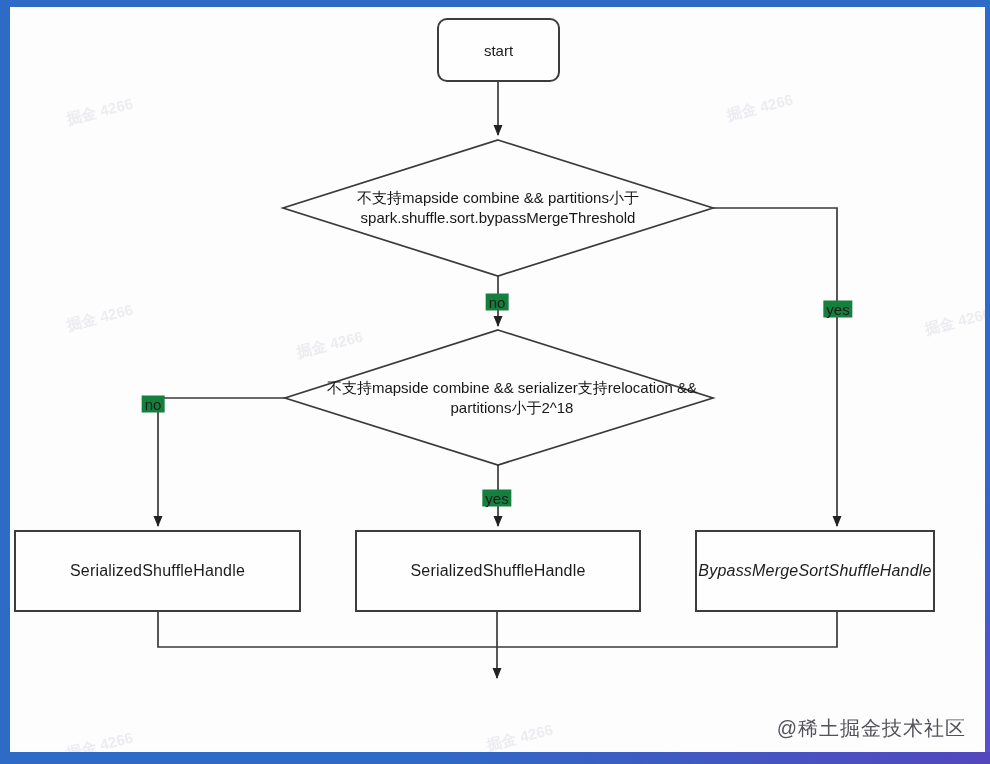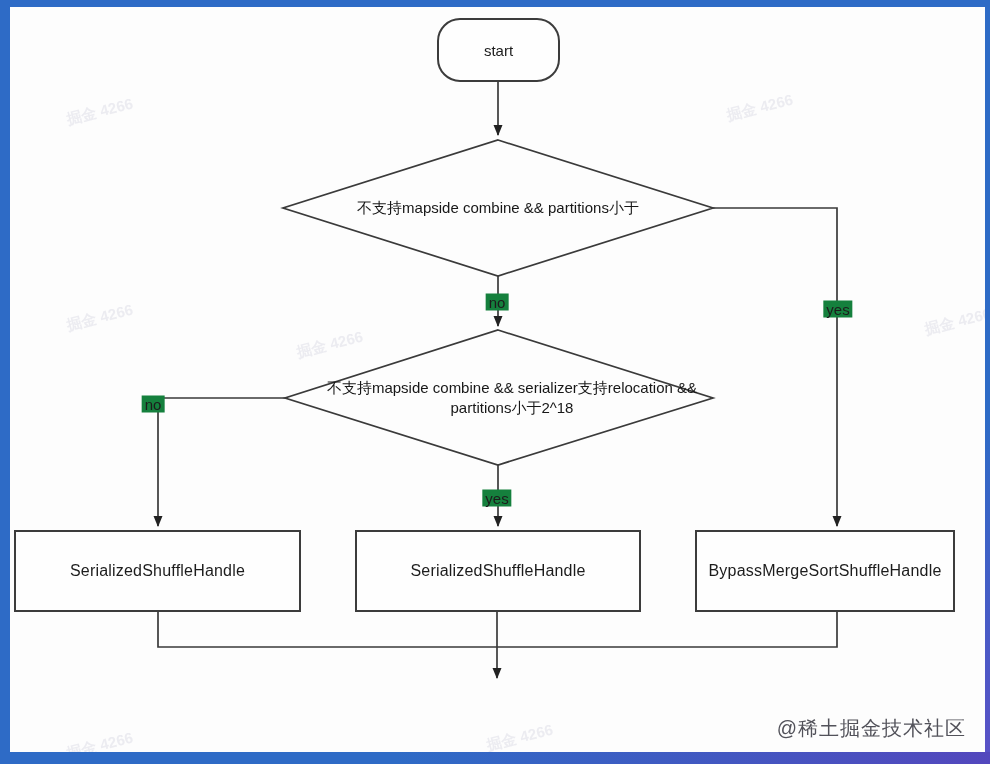--- a/index.html
+++ b/index.html
@@ -17,21 +17,21 @@
 
   .canvas{position:absolute;left:0;top:0;width:990px;height:764px;background:#fdfdfd;}
 
   svg.connectors{position:absolute;left:0;top:0;z-index:5;}
 
   .node{
     position:absolute;display:flex;align-items:center;justify-content:center;
     border:2px solid #3c3c3c;background:#fefefe;color:#1c1c1c;
     font-size:16px;text-align:center;z-index:10;box-sizing:border-box;
   }
-  .terminal{border-radius:23px;font-size:15px;}
+  .terminal{border-radius:10px;font-size:15px;}
   .result{font-size:16px;letter-spacing:.2px;}
 
   .diamond-text{
     position:absolute;z-index:10;color:#171717;font-size:15px;line-height:20px;
     text-align:center;transform:translate(-50%,-50%);
   }
   .edge-label{
     position:absolute;z-index:12;background:#15803d;color:#1c1c1c;
     font-size:15px;padding:0 3px;transform:translate(-50%,-50%);
   }
@@ -81,40 +81,41 @@
         <path d="M497 612 V678" marker-end="url(#ah)"></path>
       </g>
     </svg>
 
     <div class="node terminal" style="left:437px;top:18px;width:123px;height:64px;">
       <span>start</span>
     </div>
 
     <div class="diamond-text" style="left:498px;top:208px;width:450px;">
       <div>不支持mapside combine &amp;&amp;  partitions小于</div>
+      <div>spark.shuffle.sort.bypassMergeThreshold</div>
     </div>
 
     <div class="edge-label" style="left:497px;top:302px;">no</div>
     <div class="edge-label" style="left:838px;top:309px;">yes</div>
 
     <div class="diamond-text" style="left:512px;top:398px;width:470px;">
       <div>不支持mapside combine &amp;&amp;  serializer支持relocation &amp;&amp;</div>
       <div>partitions小于2^18</div>
     </div>
 
     <div class="edge-label" style="left:153px;top:404px;">no</div>
     <div class="edge-label" style="left:497px;top:498px;">yes</div>
 
     <div class="node result" style="left:14px;top:530px;width:287px;height:82px;">
       <span>SerializedShuffleHandle</span>
     </div>
     <div class="node result" style="left:355px;top:530px;width:286px;height:82px;">
       <span>SerializedShuffleHandle</span>
     </div>
-    <div class="node result" style="left:695px;top:530px;width:260px;height:82px;">
+    <div class="node result" style="left:695px;top:530px;width:240px;height:82px;font-style:italic;">
       <span>BypassMergeSortShuffleHandle</span>
     </div>
 
 
     <div class="credit">@稀土掘金技术社区</div>
   </div>
 
   <div class="frame frame-top"></div>
   <div class="frame frame-left"></div>
   <div class="frame frame-right"></div>

